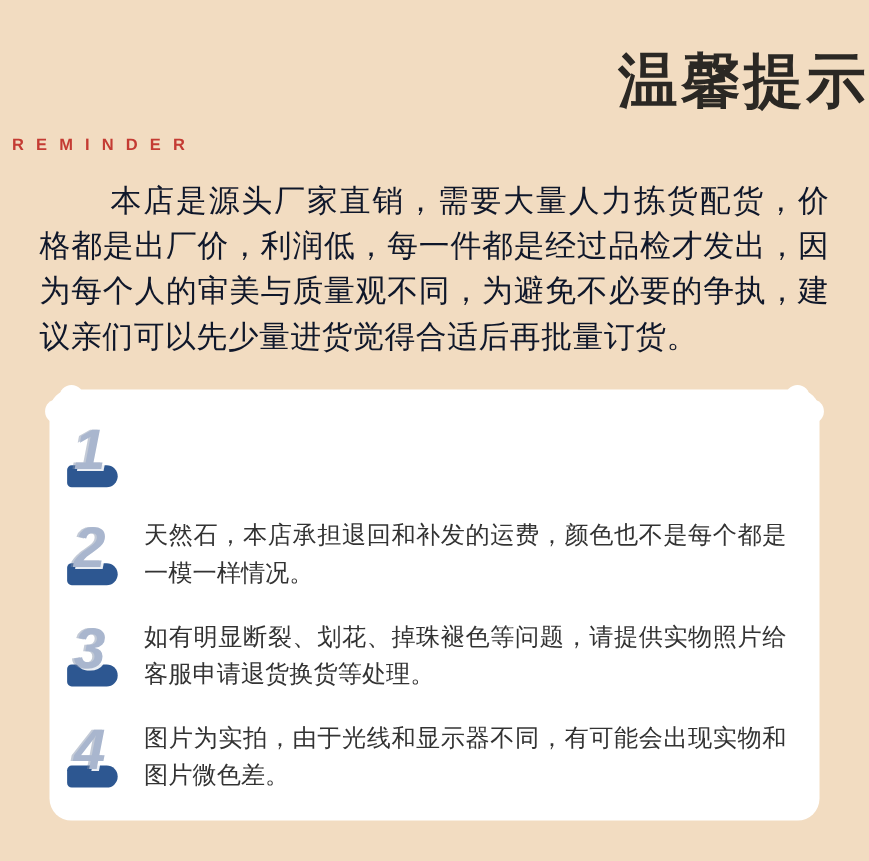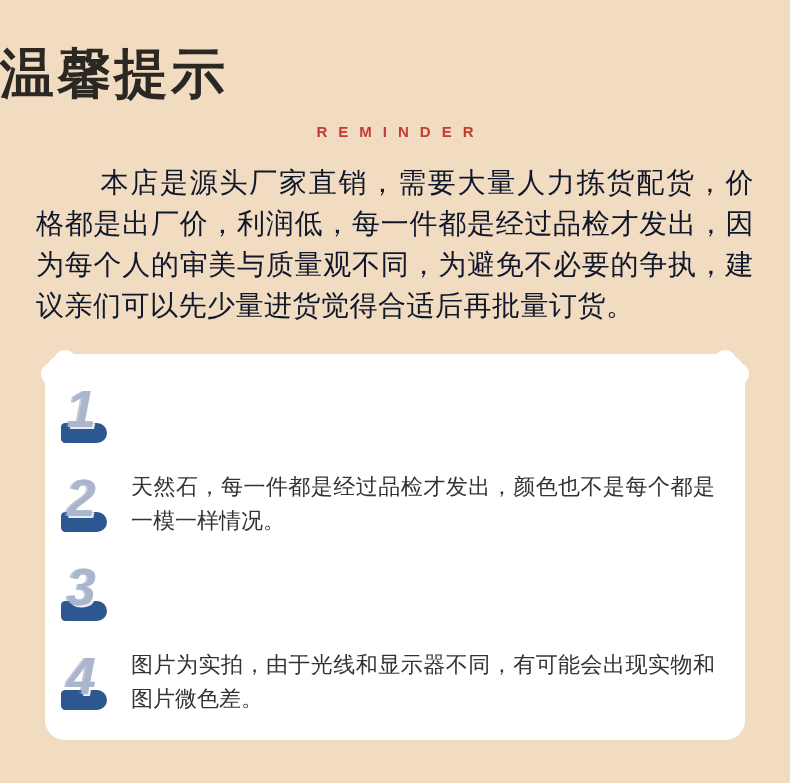--- a/index.html
+++ b/index.html
@@ -14,28 +14,28 @@
   *{margin:0;padding:0;box-sizing:border-box;}
   html,body{width:790px;height:783px;overflow:hidden;}
   body{
     background:var(--bg);
     font-family:"Liberation Sans","DejaVu Sans",sans-serif;
     color:var(--text);
   }
   .page{width:790px;height:783px;padding-top:38px;position:relative;}
 
   .title{
-    text-align:left;
+    text-align:right;
     font-size:54px;
     font-weight:900;
     letter-spacing:3px;
     color:var(--title);
   }
   .subtitle{
-    text-align:center;
+    text-align:left;
     margin-top:12px;
     font-size:15px;
     font-weight:700;
     letter-spacing:11px;
     text-indent:11px;
     color:var(--red);
   }
 
   .intro{
     width:718px;
@@ -125,28 +125,29 @@
         <span class="num-pill"></span>
         <span class="num">1</span>
       </div>
     </div>
 
     <div class="item">
       <div class="num-wrap">
         <span class="num-pill"></span>
         <span class="num">2</span>
       </div>
-      <div class="item-text">天然石，每一件都是经过品检才发出，颜色也不是每个都是一模一样情况。</div>
+      <div class="item-text">天然石，本店承担退回和补发的运费，颜色也不是每个都是一模一样情况。</div>
     </div>
 
     <div class="item">
       <div class="num-wrap">
         <span class="num-pill"></span>
         <span class="num">3</span>
       </div>
+      <div class="item-text">如有明显断裂、划花、掉珠褪色等问题，请提供实物照片给客服申请退货换货等处理。</div>
     </div>
 
     <div class="item">
       <div class="num-wrap">
         <span class="num-pill"></span>
         <span class="num">4</span>
       </div>
       <div class="item-text">图片为实拍，由于光线和显示器不同，有可能会出现实物和图片微色差。</div>
     </div>
   </div>

